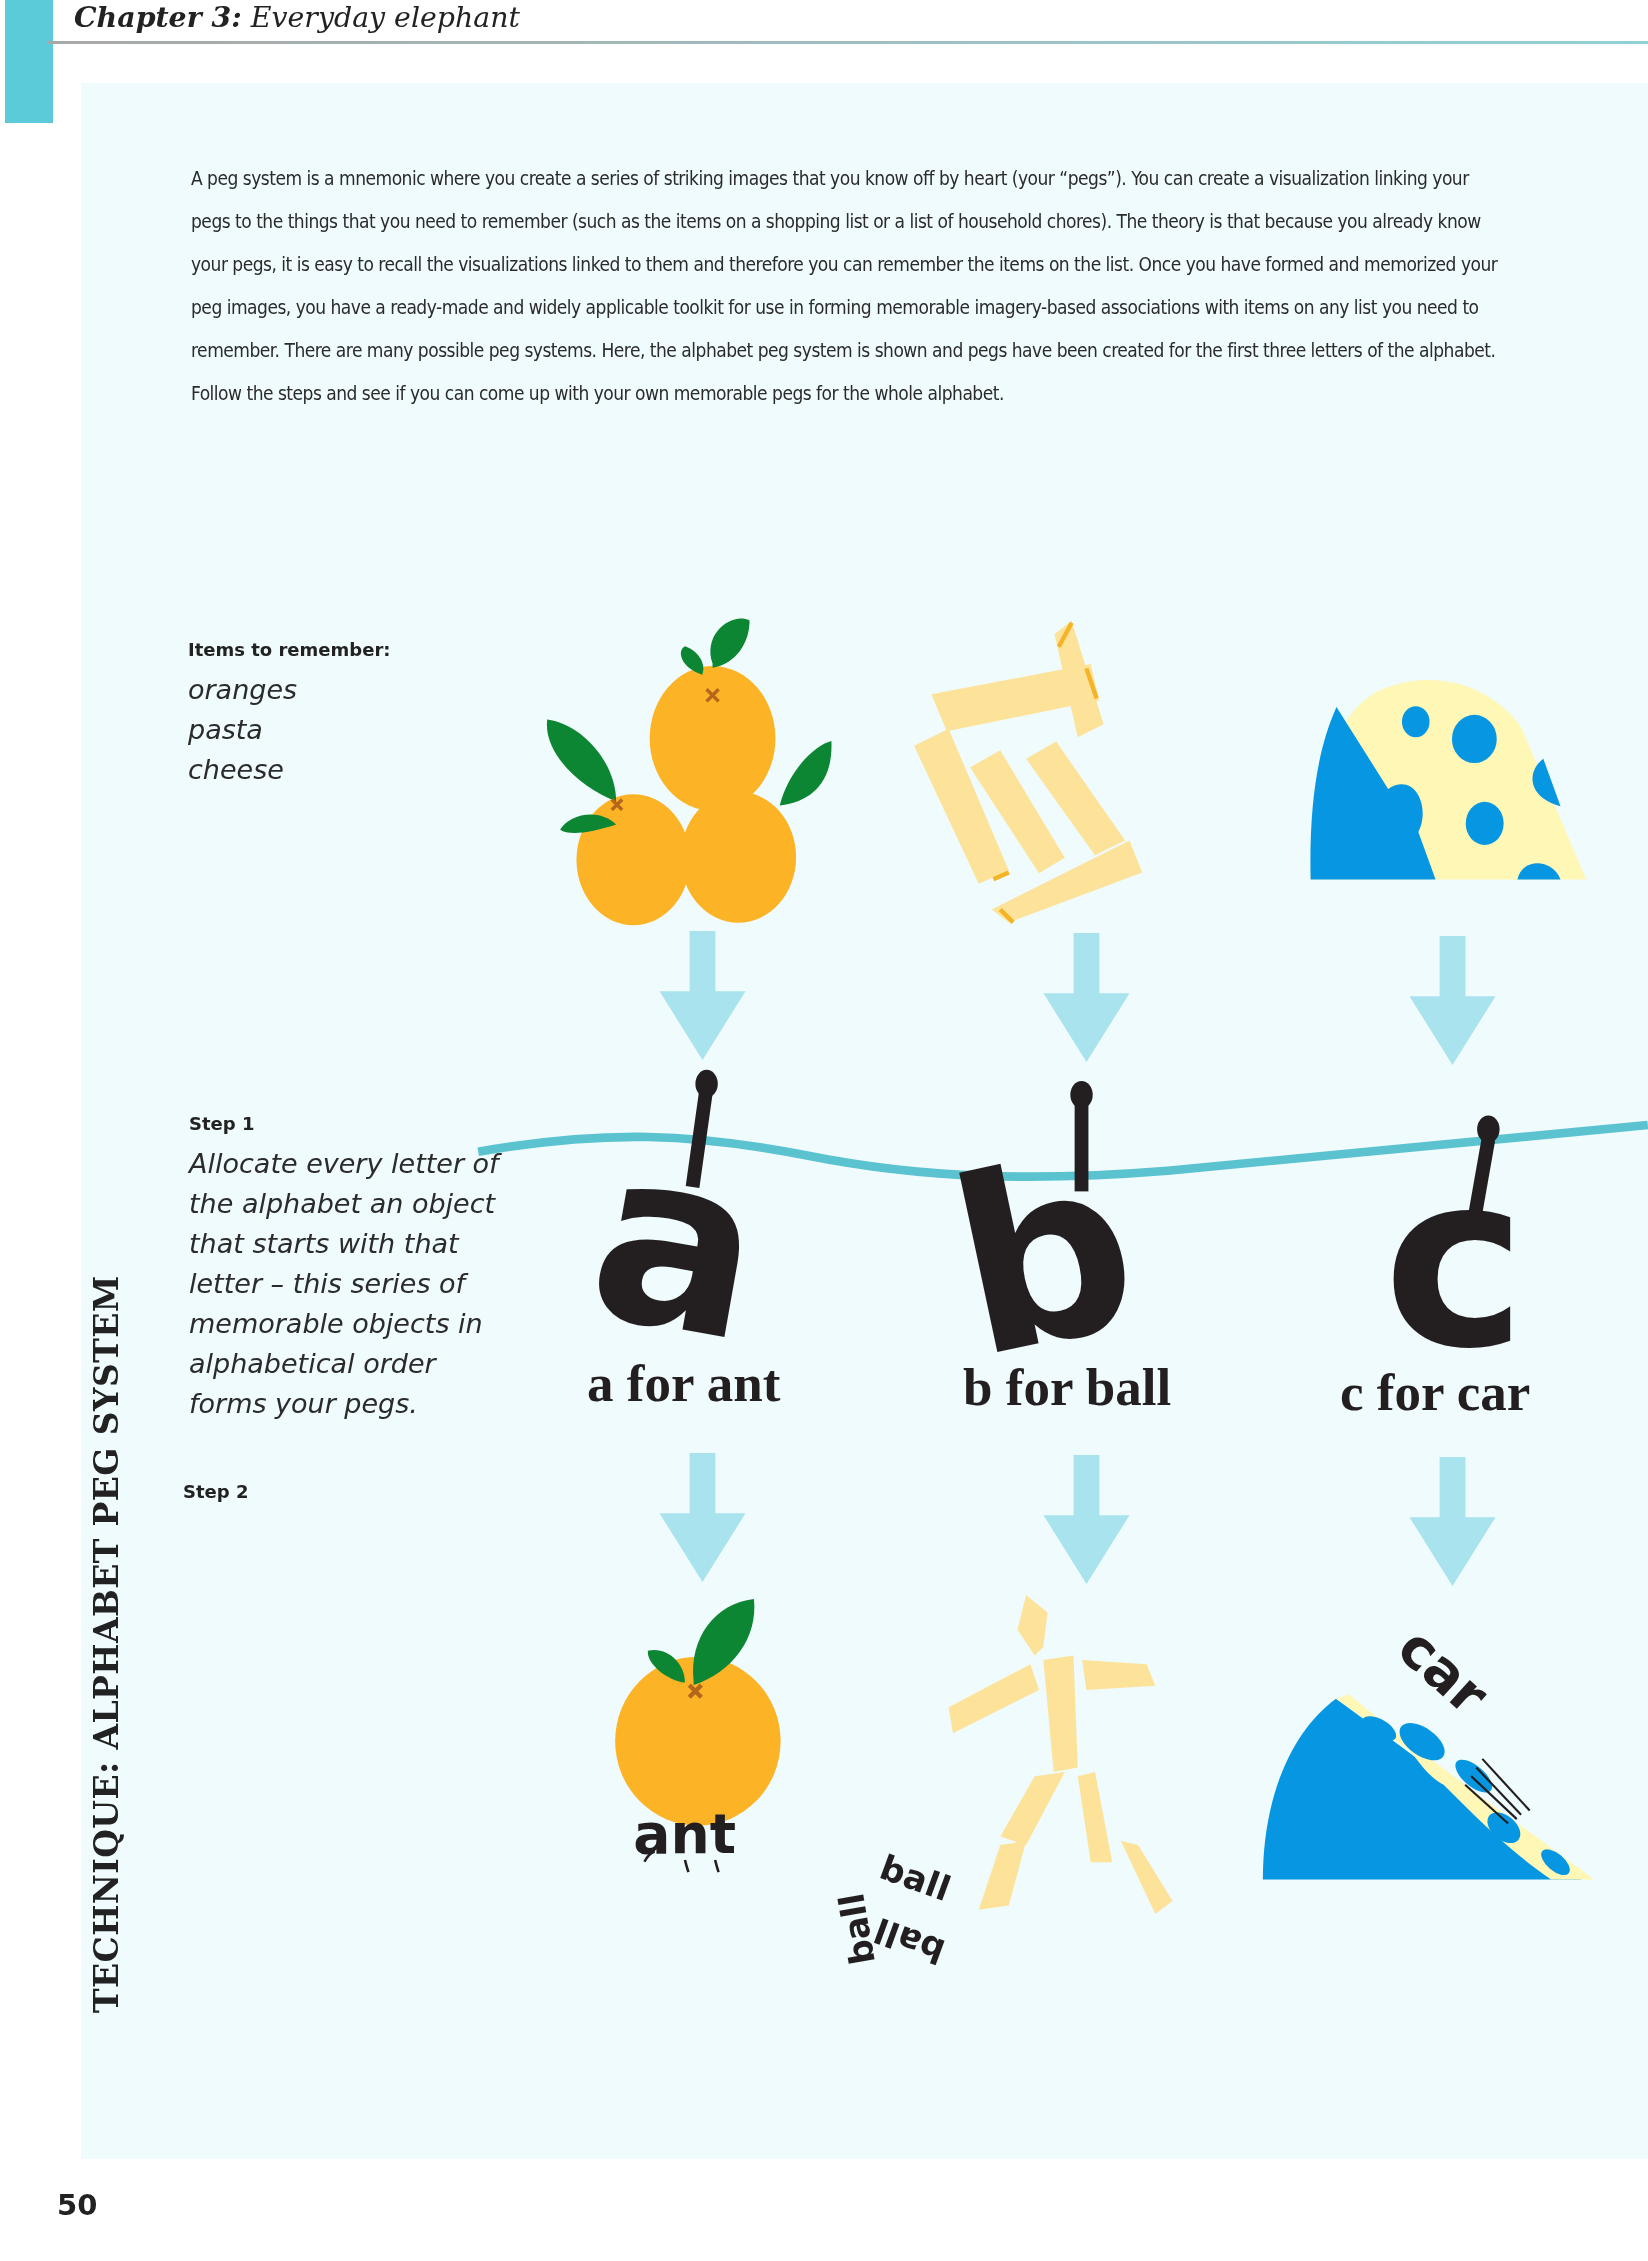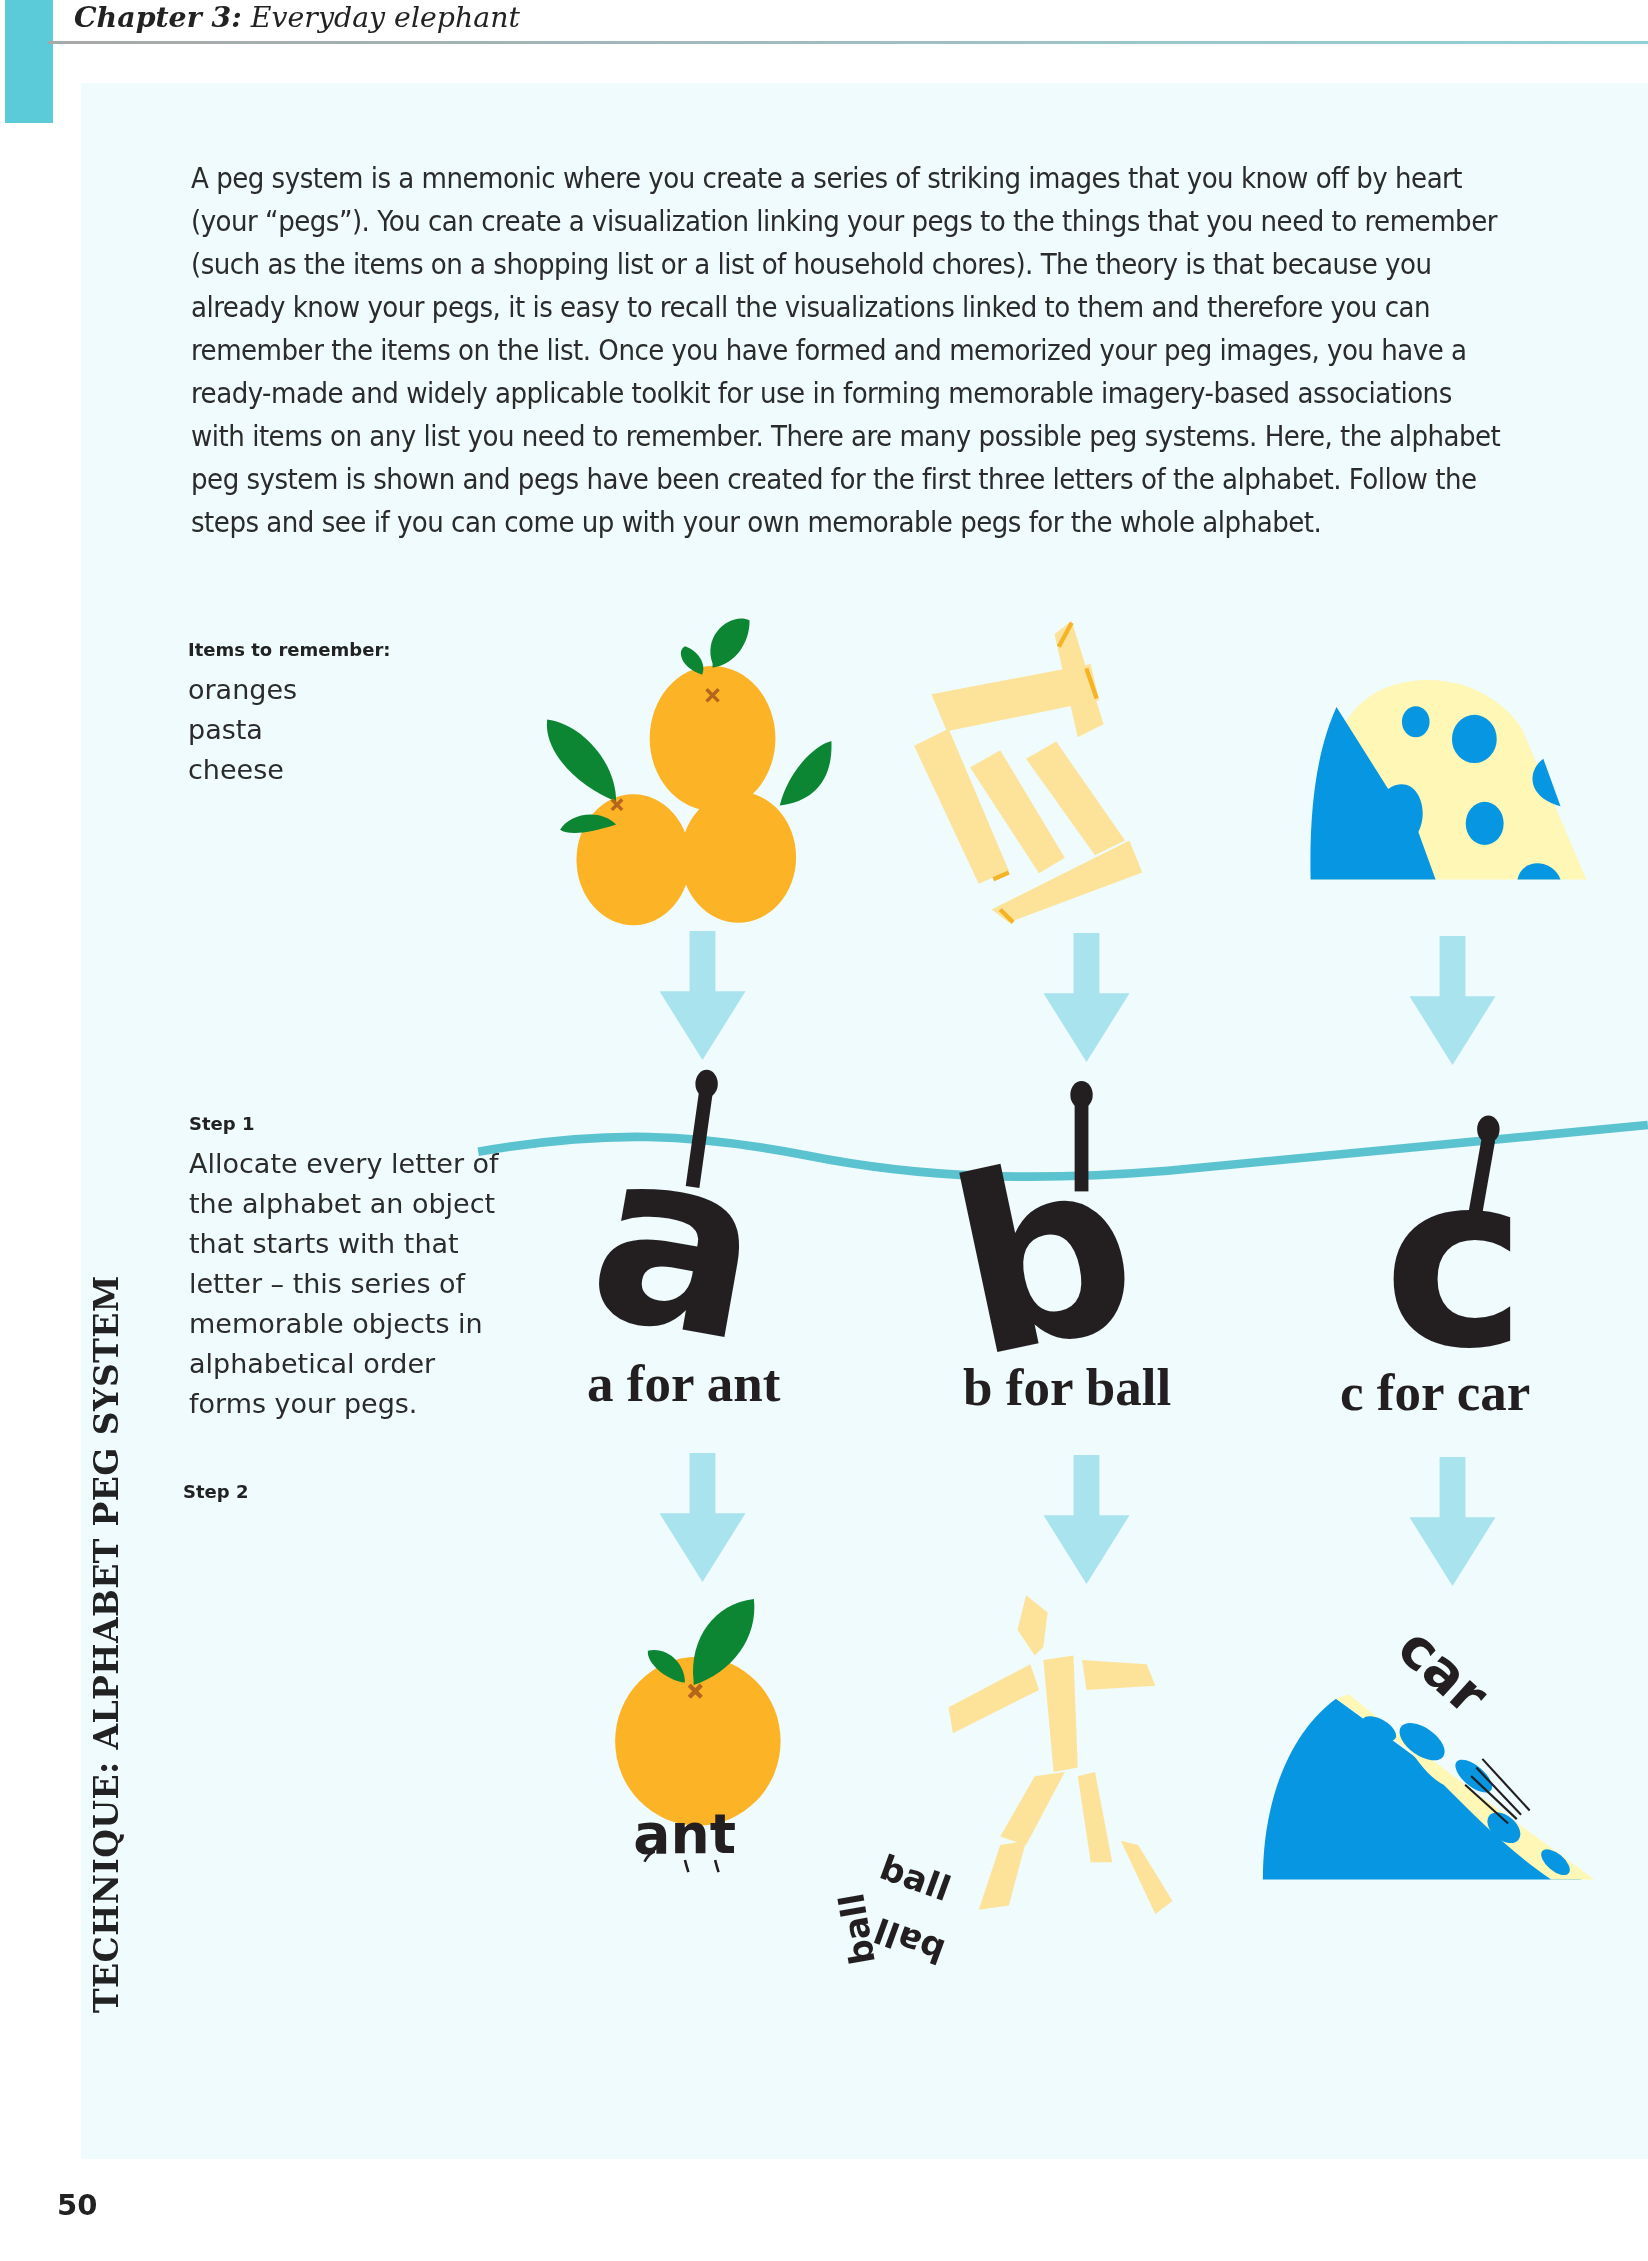--- a/index.html
+++ b/index.html
@@ -16,25 +16,25 @@
   }
   .chapter-header .num { font-weight:bold; }
   .header-rule { position:absolute; left:48px; top:41px; width:1600px; height:3.4px;
     background:linear-gradient(to right,#a8a8a8,#9cc6c8 70%,#8fd1d7); }
   .panel {
     position:absolute; left:81px; top:83px; width:1567px; height:2076px;
     background:#effbfc;
   }
   .intro {
     position:absolute; left:191px; top:157px; width:1319px;
-    font-size:29px; line-height:43px; letter-spacing:-0.5px; color:#2b2b2b;
+    font-size:19px; line-height:43px; letter-spacing:-0.5px; color:#2b2b2b;
     font-family:"DejaVu Sans", sans-serif; font-stretch:condensed;
   }
   .side-heading { font-weight:bold; font-size:18px; line-height:41px; color:#222; }
-  .side-text { font-size:27px; line-height:40px; color:#2b2b2b; }
+  .side-text { font-size:27px; line-height:40px; color:#2b2b2b;font-style:italic; }
   .items-block { position:absolute; left:188px; top:629px; }
   .step1-block { position:absolute; left:189px; top:1103px; width:310px; }
   .step2-block { position:absolute; left:183px; top:1471px; width:310px; }
   .step3-block { position:absolute; left:177px; top:2024px; width:1397px; }
   .step3-block .side-text { font-size:26px; line-height:40px; letter-spacing:-0.3px; }
   .vertical-label {
     position:absolute; left:87px; top:2013px;
     transform-origin:0 0; transform:rotate(-90deg);
     font-family:"DejaVu Serif", "Liberation Serif", serif; font-weight:bold;
     font-size:33px; letter-spacing:0.4px; color:#222; white-space:nowrap;

